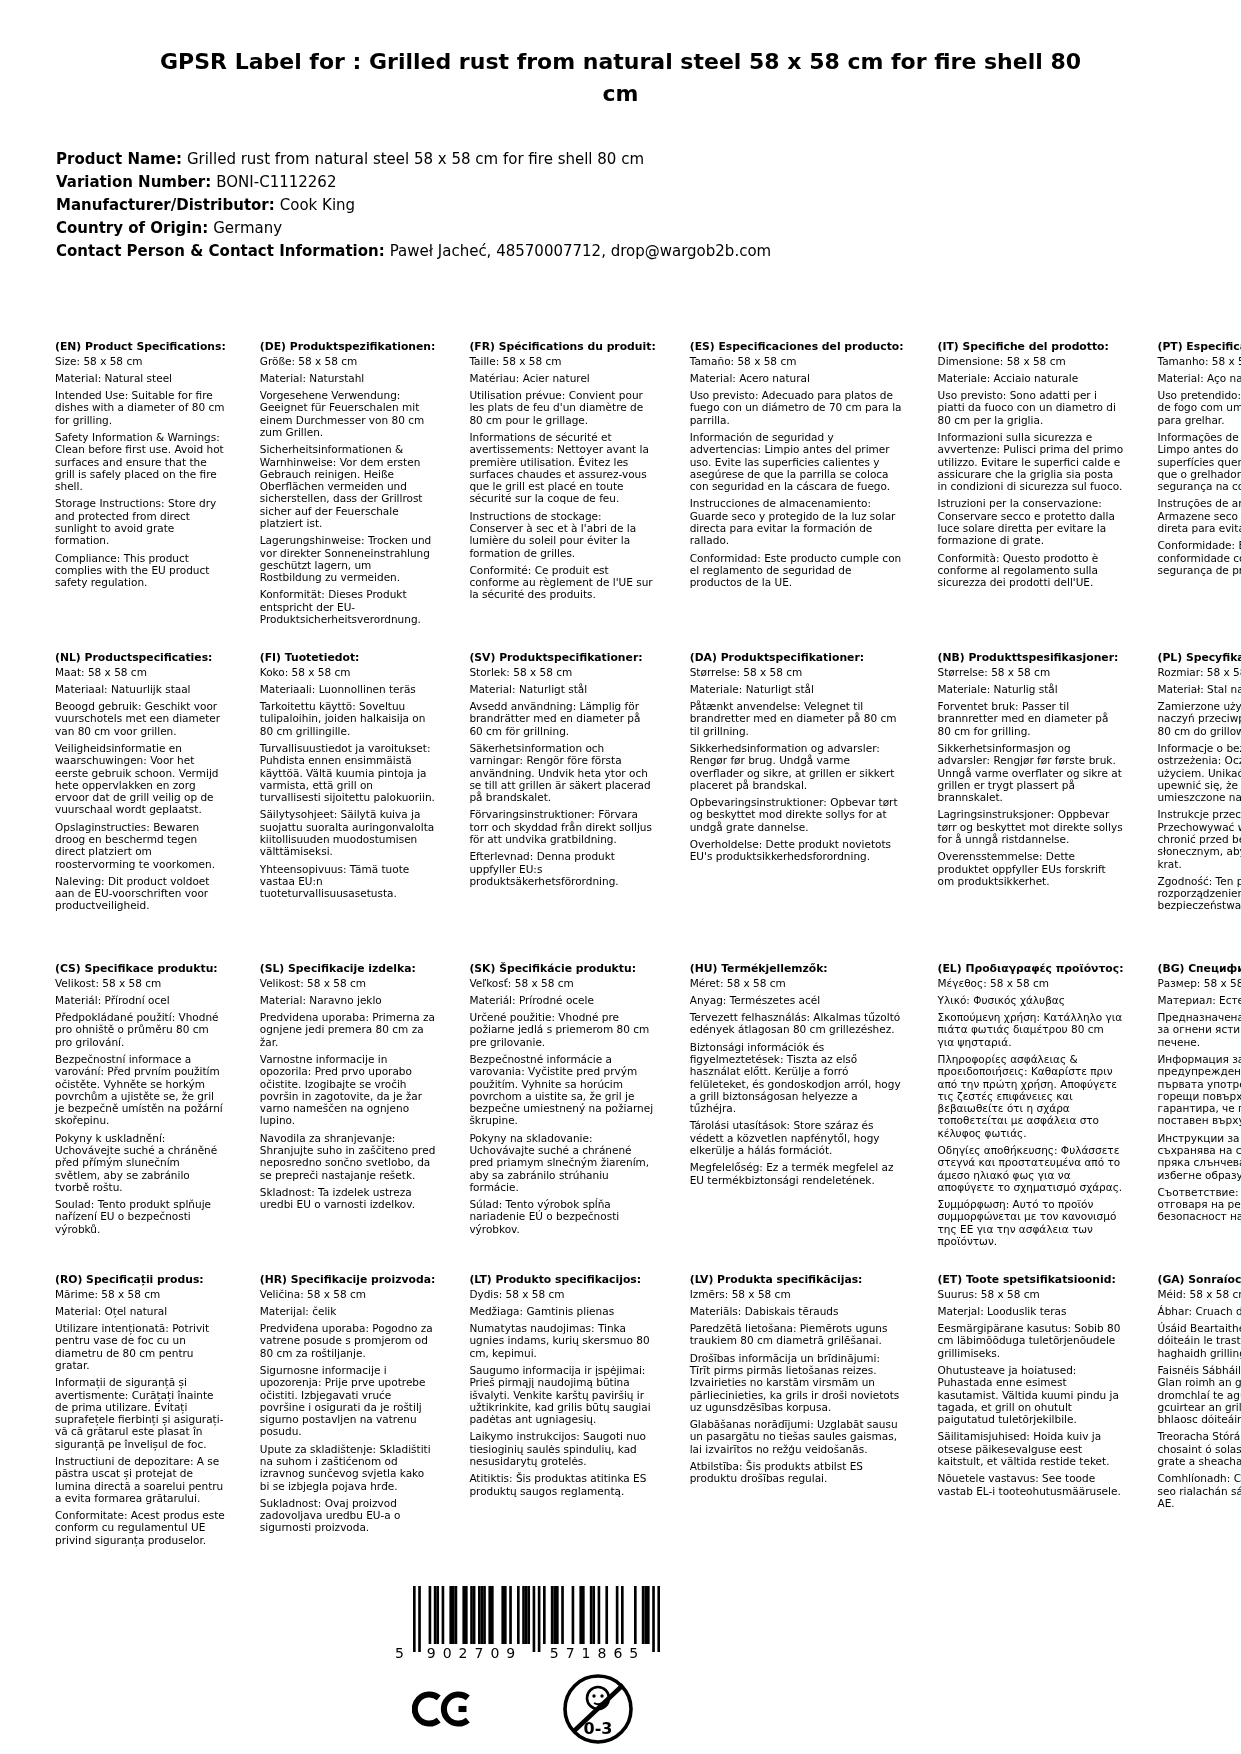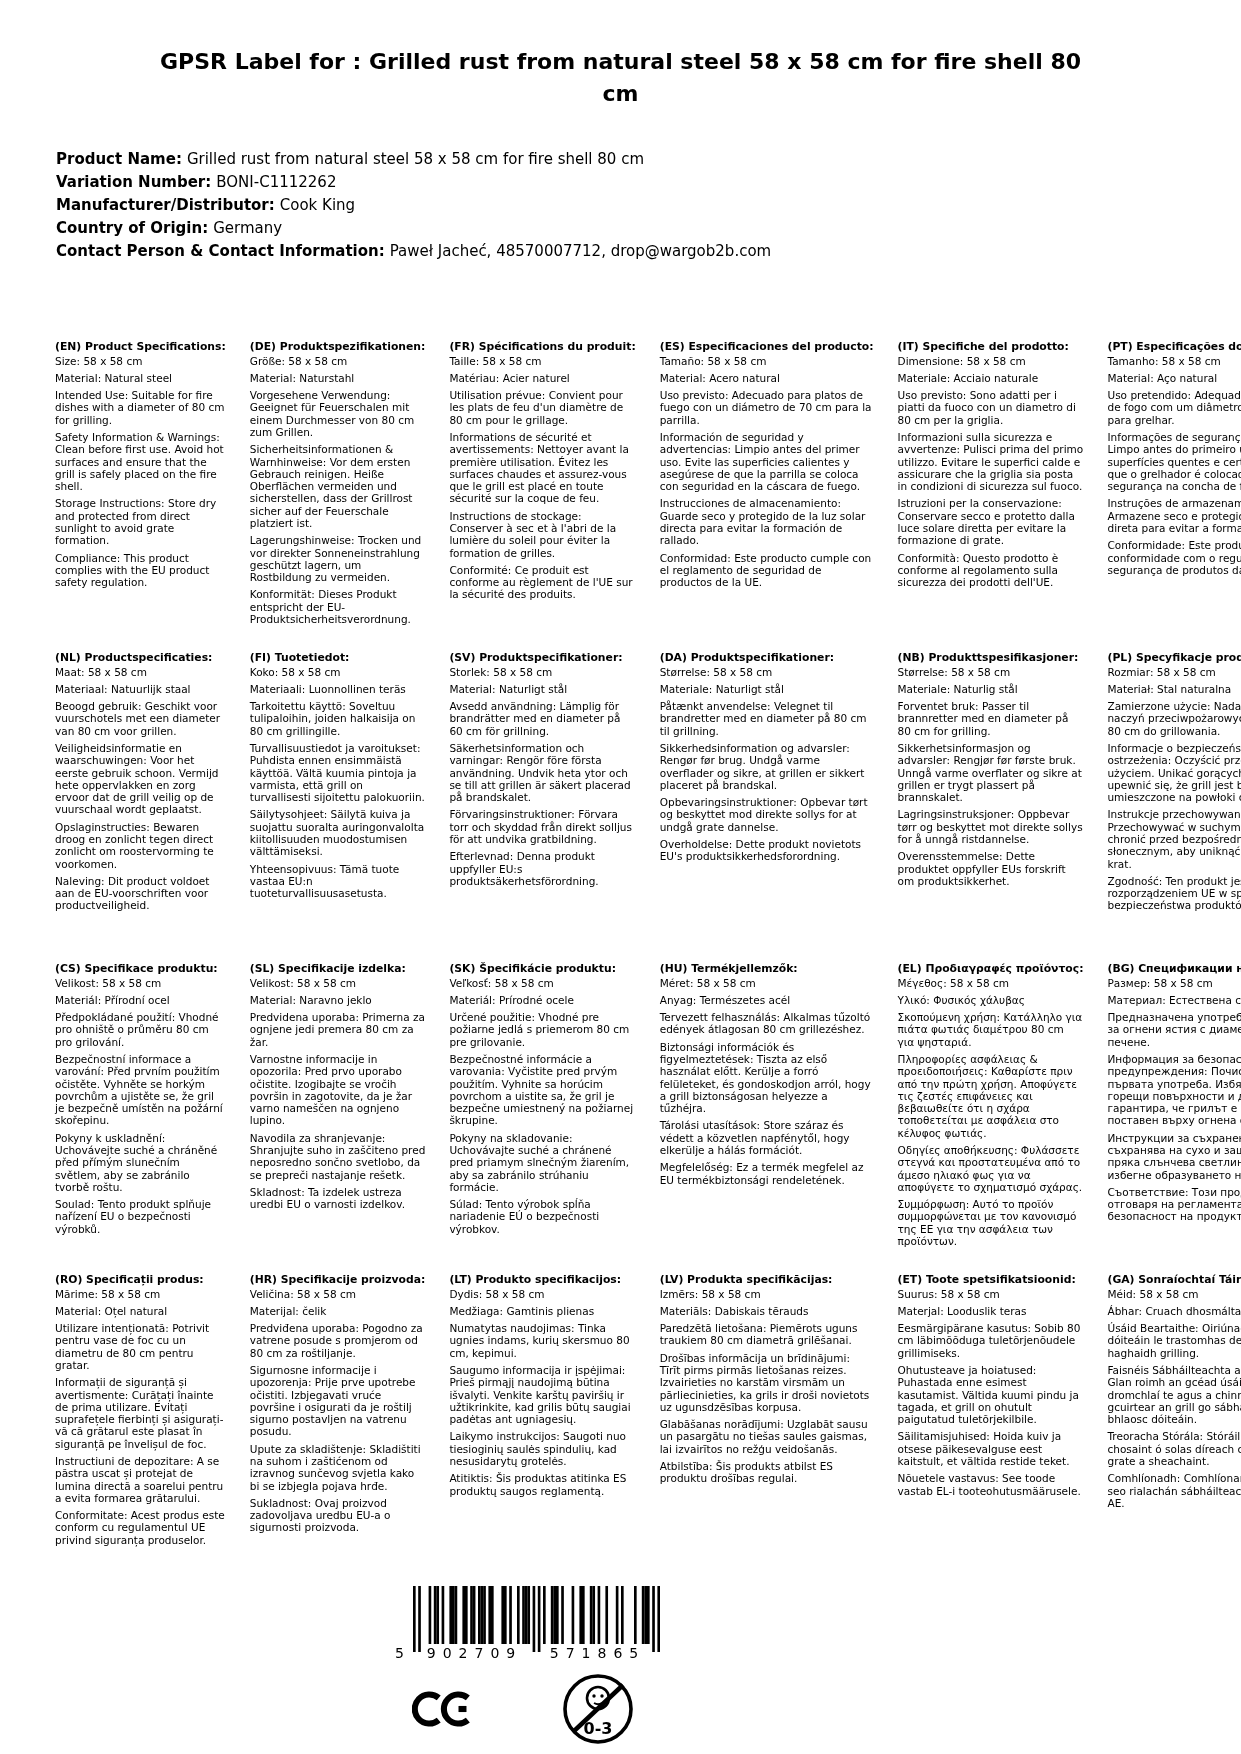--- a/index.html
+++ b/index.html
@@ -6,21 +6,21 @@
   body{width:1241px;height:1754px;position:relative;font-family:"DejaVu Sans",sans-serif;color:#000;overflow:hidden;}
 
   .title{position:absolute;top:46px;left:50%;transform:translateX(-50%);width:940px;
          text-align:center;font-size:22px;font-weight:bold;line-height:1.45;margin:0;}
 
   .meta{position:absolute;left:56px;top:148px;font-size:15px;line-height:1.53;}
   .meta-line .lbl{font-weight:bold;margin-right:5px;}
   .meta-line .val{font-weight:normal;}
 
   .grid{position:absolute;left:55px;top:341px;width:1132px;
-        display:grid;grid-template-columns:repeat(6,1fr);column-gap:24px;grid-auto-rows:311px;}
+        display:grid;grid-template-columns:repeat(6,1fr);column-gap:34px;grid-auto-rows:311px;}
   .spec{font-size:10.5px;line-height:1.17;}
   .spec-h{font-weight:bold;font-size:10.8px;white-space:nowrap;margin:0 0 1px 0;}
   .spec-p{margin:0 0 5px 0;}
 
   .barcode-area{position:absolute;left:395px;top:1586px;width:270px;}
   .bc-svg{display:block;margin-left:18px;fill:#000;}
   .bc-digits{display:flex;align-items:baseline;margin-top:-7px;font-size:14px;background:transparent;}
   .bc-first{width:18px;text-align:left;}
   .bc-group{width:123px;text-align:center;letter-spacing:7px;}
 
@@ -94,21 +94,21 @@
       <p class="spec-p">Informações de segurança e avisos: Limpo antes do primeiro uso. Evite superfícies quentes e certifique-se de que o grelhador é colocado com segurança na concha de fogo.</p>
       <p class="spec-p">Instruções de armazenamento: Armazene seco e protegido da luz solar direta para evitar a formação de grelha.</p>
       <p class="spec-p">Conformidade: Este produto está em conformidade com o regulamento de segurança de produtos da UE.</p>
     </div>
     <div class="spec">
       <div class="spec-h">(NL) Productspecificaties:</div>
       <p class="spec-p">Maat: 58 x 58 cm</p>
       <p class="spec-p">Materiaal: Natuurlijk staal</p>
       <p class="spec-p">Beoogd gebruik: Geschikt voor vuurschotels met een diameter van 80 cm voor grillen.</p>
       <p class="spec-p">Veiligheidsinformatie en waarschuwingen: Voor het eerste gebruik schoon. Vermijd hete oppervlakken en zorg ervoor dat de grill veilig op de vuurschaal wordt geplaatst.</p>
-      <p class="spec-p">Opslaginstructies: Bewaren droog en zonlicht tegen direct zonlicht om roostervorming te voorkomen.</p>
+      <p class="spec-p">Opslaginstructies: Bewaren droog en beschermd tegen direct platziert om roostervorming te voorkomen.</p>
       <p class="spec-p">Naleving: Dit product voldoet aan de EU-voorschriften voor productveiligheid.</p>
     </div>
     <div class="spec">
       <div class="spec-h">(FI) Tuotetiedot:</div>
       <p class="spec-p">Koko: 58 x 58 cm</p>
       <p class="spec-p">Materiaali: Luonnollinen teräs</p>
       <p class="spec-p">Tarkoitettu käyttö: Soveltuu tulipaloihin, joiden halkaisija on 80 cm grillingille.</p>
       <p class="spec-p">Turvallisuustiedot ja varoitukset: Puhdista ennen ensimmäistä käyttöä. Vältä kuumia pintoja ja varmista, että grill on turvallisesti sijoitettu palokuoriin.</p>
       <p class="spec-p">Säilytysohjeet: Säilytä kuiva ja suojattu suoralta auringonvalolta kiitollisuuden muodostumisen välttämiseksi.</p>
       <p class="spec-p">Yhteensopivuus: Tämä tuote vastaa EU:n tuoteturvallisuusasetusta.</p>

